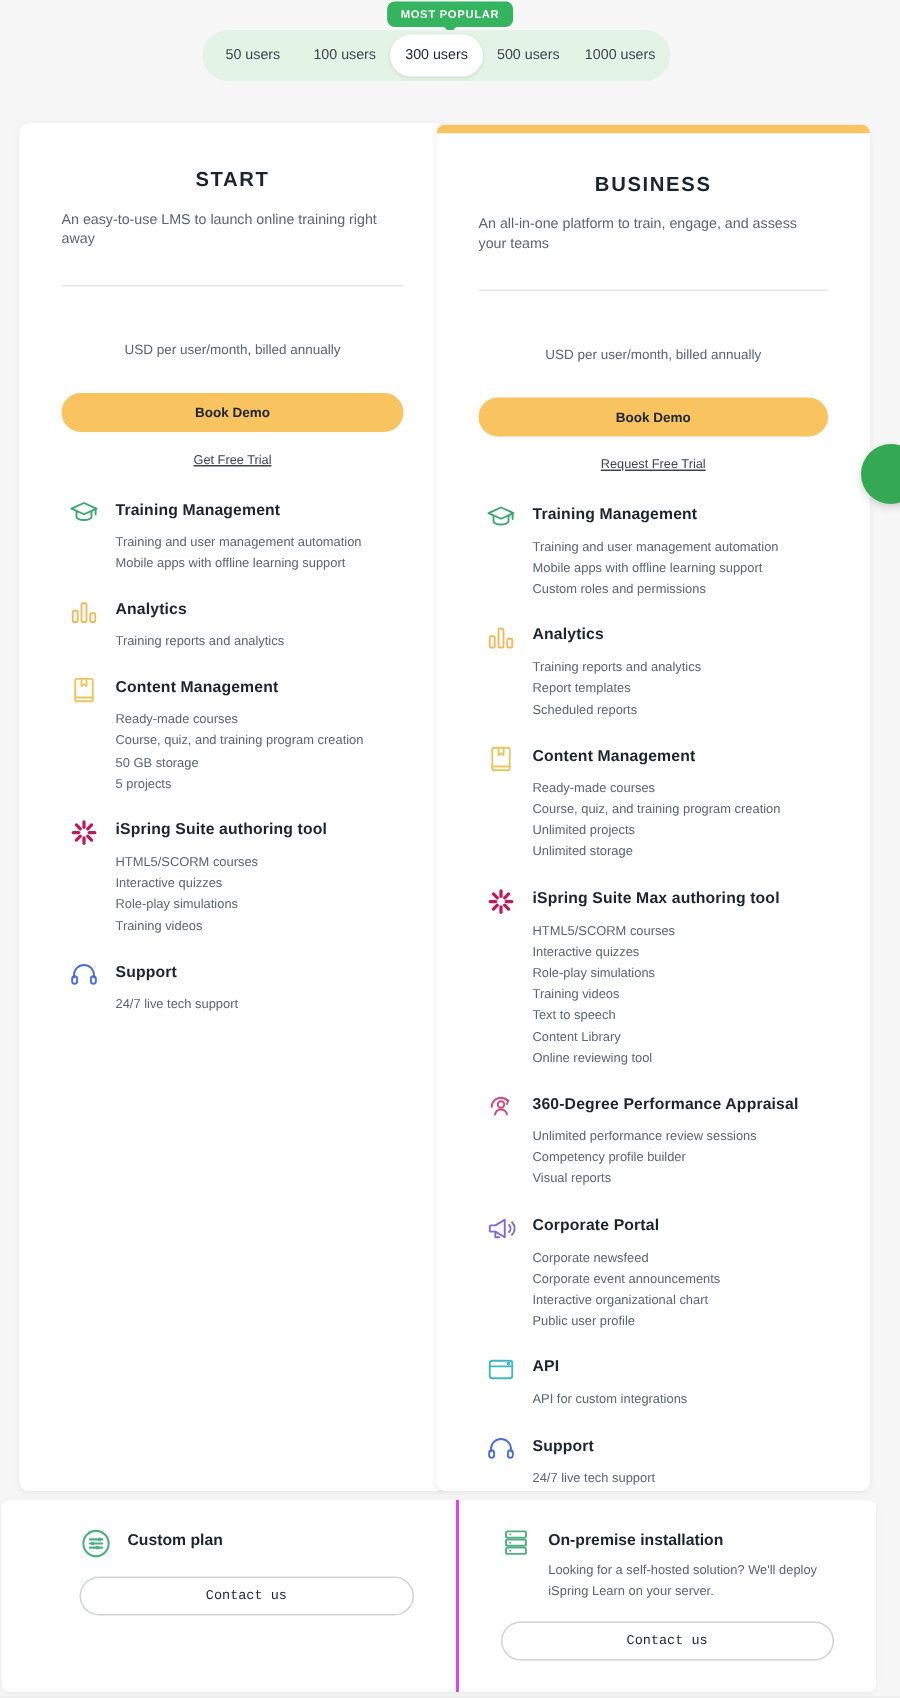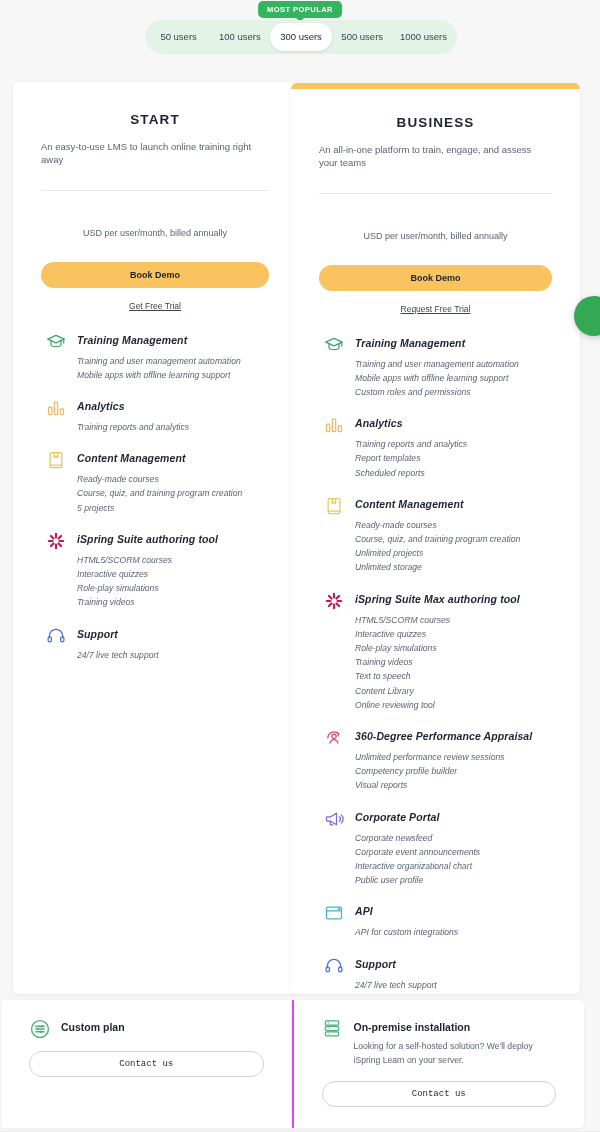--- a/index.html
+++ b/index.html
@@ -24,21 +24,21 @@
     padding: 4px 9px 4px 9px; border-radius: 5px;
     white-space: nowrap;
   }
   .badge::after {
     content: ""; position: absolute; left: 50%; bottom: -4px;
     transform: translateX(-50%);
     border-left: 5px solid transparent; border-right: 5px solid transparent;
     border-top: 5px solid #34b45f;
   }
   .track {
-    position: absolute; left: 145px; top: 20px;
+    position: absolute; left: 135px; top: 20px;
     width: 312px; height: 34px;
     background: #e3f4e6; border-radius: 17px;
     display: flex; align-items: center; justify-content: space-between;
     padding: 3px;
   }
   .seg {
     flex: 1; text-align: center; font-size: 9.5px; color: #3c4450;
     line-height: 28px; height: 28px; border-radius: 15px;
     cursor: pointer; white-space: nowrap;
   }
@@ -76,21 +76,21 @@
     cursor: pointer;
   }
   .trial-link {
     display: block; text-align: center; margin-top: 13px;
     font-size: 8.5px; color: #3c4450;
     text-decoration: underline; cursor: pointer;
   }
 
   
   .features { margin-top: 20px; }
-  .feature { position: relative; padding-left: 36px; margin-bottom: 15px; font-style: italic; }
+  .feature { position: relative; padding-left: 36px; margin-bottom: 15px; }
   .feature-icon {
     position: absolute; left: 4px; top: 0px;
     width: 22px; height: 22px;
     display: flex; align-items: center; justify-content: center;
   }
   .feature-title {
     font-size: 10.5px; font-weight: bold; color: #1c2430;
     line-height: 18px; letter-spacing: .1px;
   }
   .feature-sub { margin-top: 5px; }
@@ -99,20 +99,21 @@
     line-height: 14.2px;
   }
 
   
   .footer {
     position: absolute; left: 1px; top: 1000px;
     width: 583px; height: 128px;
     background: #fff; border-radius: 5px;
     box-shadow: 0 1px 4px rgba(0,0,0,.06);
     display: flex;
+    padding-left: 24px;
   }
   .footer-col { flex: 1; padding: 18px 28px 0 28px; position: relative; }
   .footer-col + .footer-col { border-left: 2px solid #d946ef; }
   .footer-head { position: relative; padding-left: 32px; }
   .footer-icon { position: absolute; left: 0; top: 0px; width: 22px; height: 22px; }
   .footer-title { font-size: 10.5px; font-weight: bold; color: #1c2430; line-height: 19px; }
   .footer-desc { font-size: 8.6px; color: #5a6472; line-height: 13.5px; margin-top: 3px; }
   .contact-btn {
     display: block; width: 100%; height: 26px; margin-top: 14px;
     background: #fff; border: 1px solid #cfd3d8; border-radius: 13px;
@@ -187,20 +188,21 @@
               <svg width="20" height="20" viewBox="0 0 24 24" stroke="#eac661" stroke-width="1.5" fill="none" stroke-linecap="round" stroke-linejoin="round">
                 <rect x="5" y="3" width="14" height="18" rx="1.5"></rect>
                 <path d="M5 18h14"></path>
                 <path d="M10 3v6l2-1.6L14 9V3"></path>
               </svg>
             </span>
             <div class="feature-title">Content Management</div>
             <ul class="feature-sub">
               <li>Ready-made courses</li>
               <li>Course, quiz, and training program creation</li>
+              <li>50 GB storage</li>
               <li>5 projects</li>
             </ul>
           </div>
           <div class="feature">
             <span class="feature-icon">
               <svg width="20" height="20" viewBox="0 0 24 24" stroke="#c2185b" stroke-width="2.6" stroke-linecap="round">
                 <line x1="16.20" y1="12.00" x2="20.60" y2="12.00"></line>
                 <line x1="14.97" y1="14.97" x2="18.08" y2="18.08"></line>
                 <line x1="12.00" y1="16.20" x2="12.00" y2="20.60"></line>
                 <line x1="9.03" y1="14.97" x2="5.92" y2="18.08"></line>

